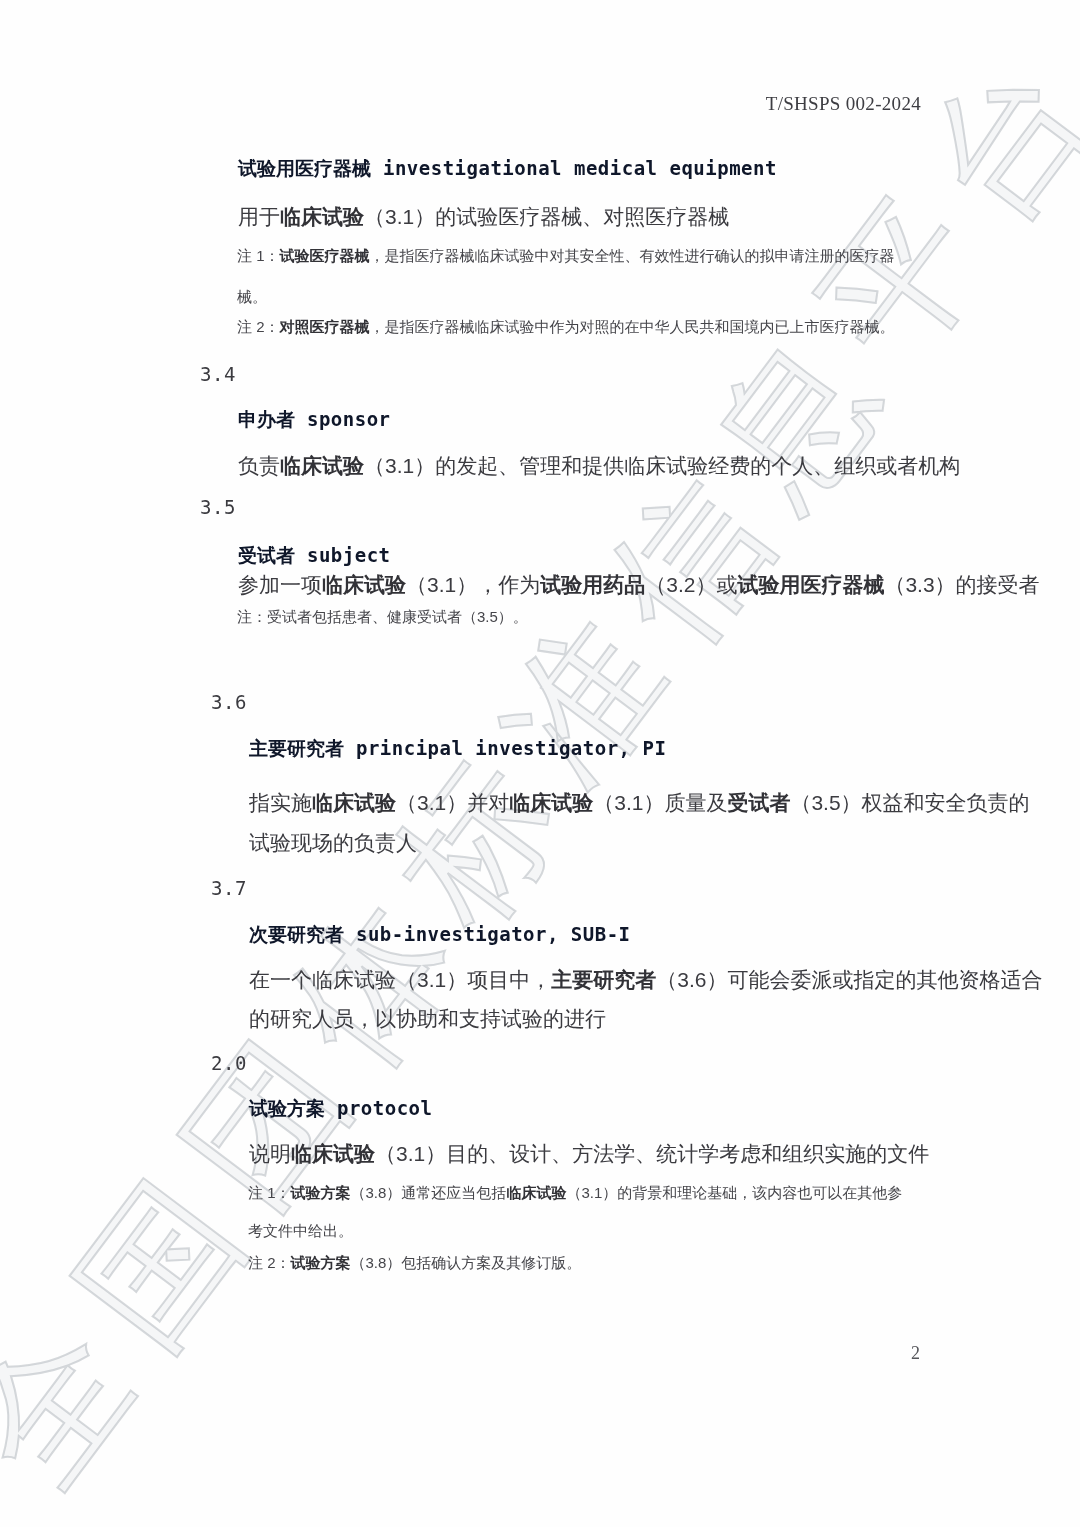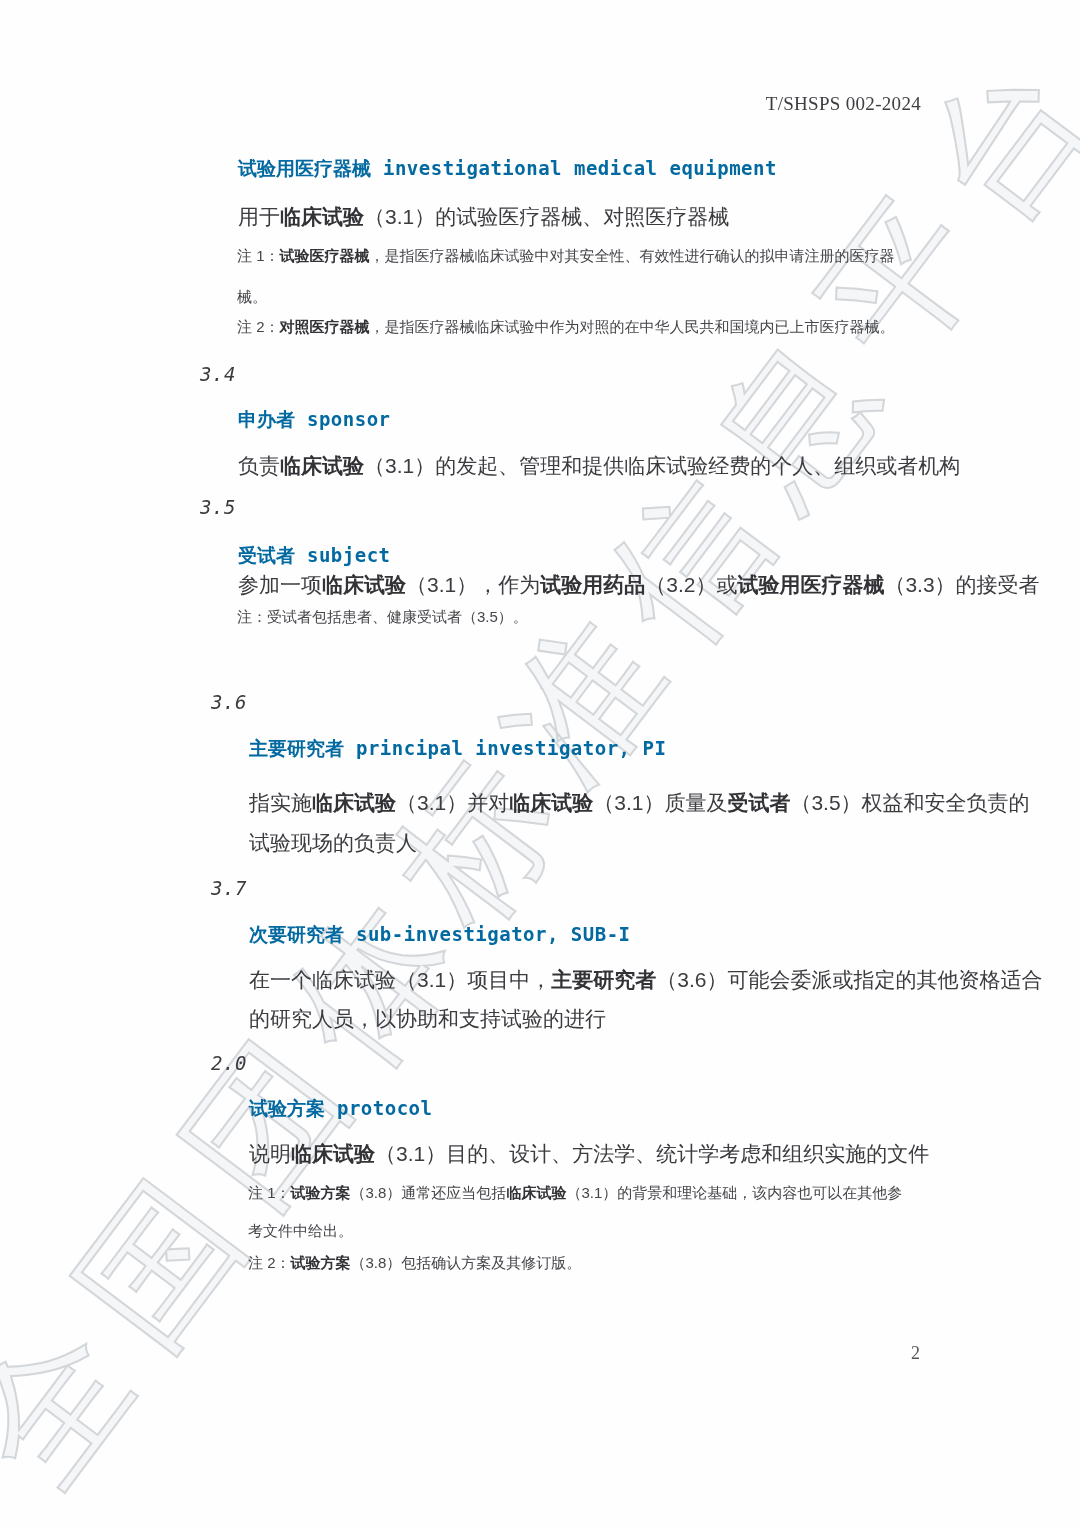--- a/index.html
+++ b/index.html
@@ -36,26 +36,26 @@
     letter-spacing: 0.3px;
   }
   .doc-body {
     position: absolute;
     left: 0;
     top: 155px;
     right: 0;
   }
   .blk { color: #3b3b40; white-space: nowrap; }
   .blk.secnum { font-size: 19px; line-height: 26px; height: 26px; }
-  .blk.term   { font-size: 19px; line-height: 26px; height: 26px; font-weight: 700; color: #0369a1; }
+  .blk.term   { font-size: 19px; line-height: 26px; height: 26px; font-weight: 700; color: #0f172a; }
   .blk.def    { font-size: 21px; line-height: 26px; height: 26px; }
   .blk.note   { font-size: 15px; line-height: 20px; height: 20px; color: #45454a; }
   .blk .b { font-weight: 700; color: #323237; }
   .blk .m { font-family: "DejaVu Sans Mono", "Liberation Mono", monospace; letter-spacing: 0.5px; }
-  .secnum .m { font-family: "DejaVu Sans Mono", "Liberation Mono", monospace; font-style: italic; }
+  .secnum .m { font-family: "DejaVu Sans Mono", "Liberation Mono", monospace; }
   .page-number {
     position: absolute;
     top: 1343px;
     left: 911px;
     font-family: "Liberation Serif", "DejaVu Serif", serif;
     font-size: 18px;
     color: #55565b;
   }
 </style>
 </head>

